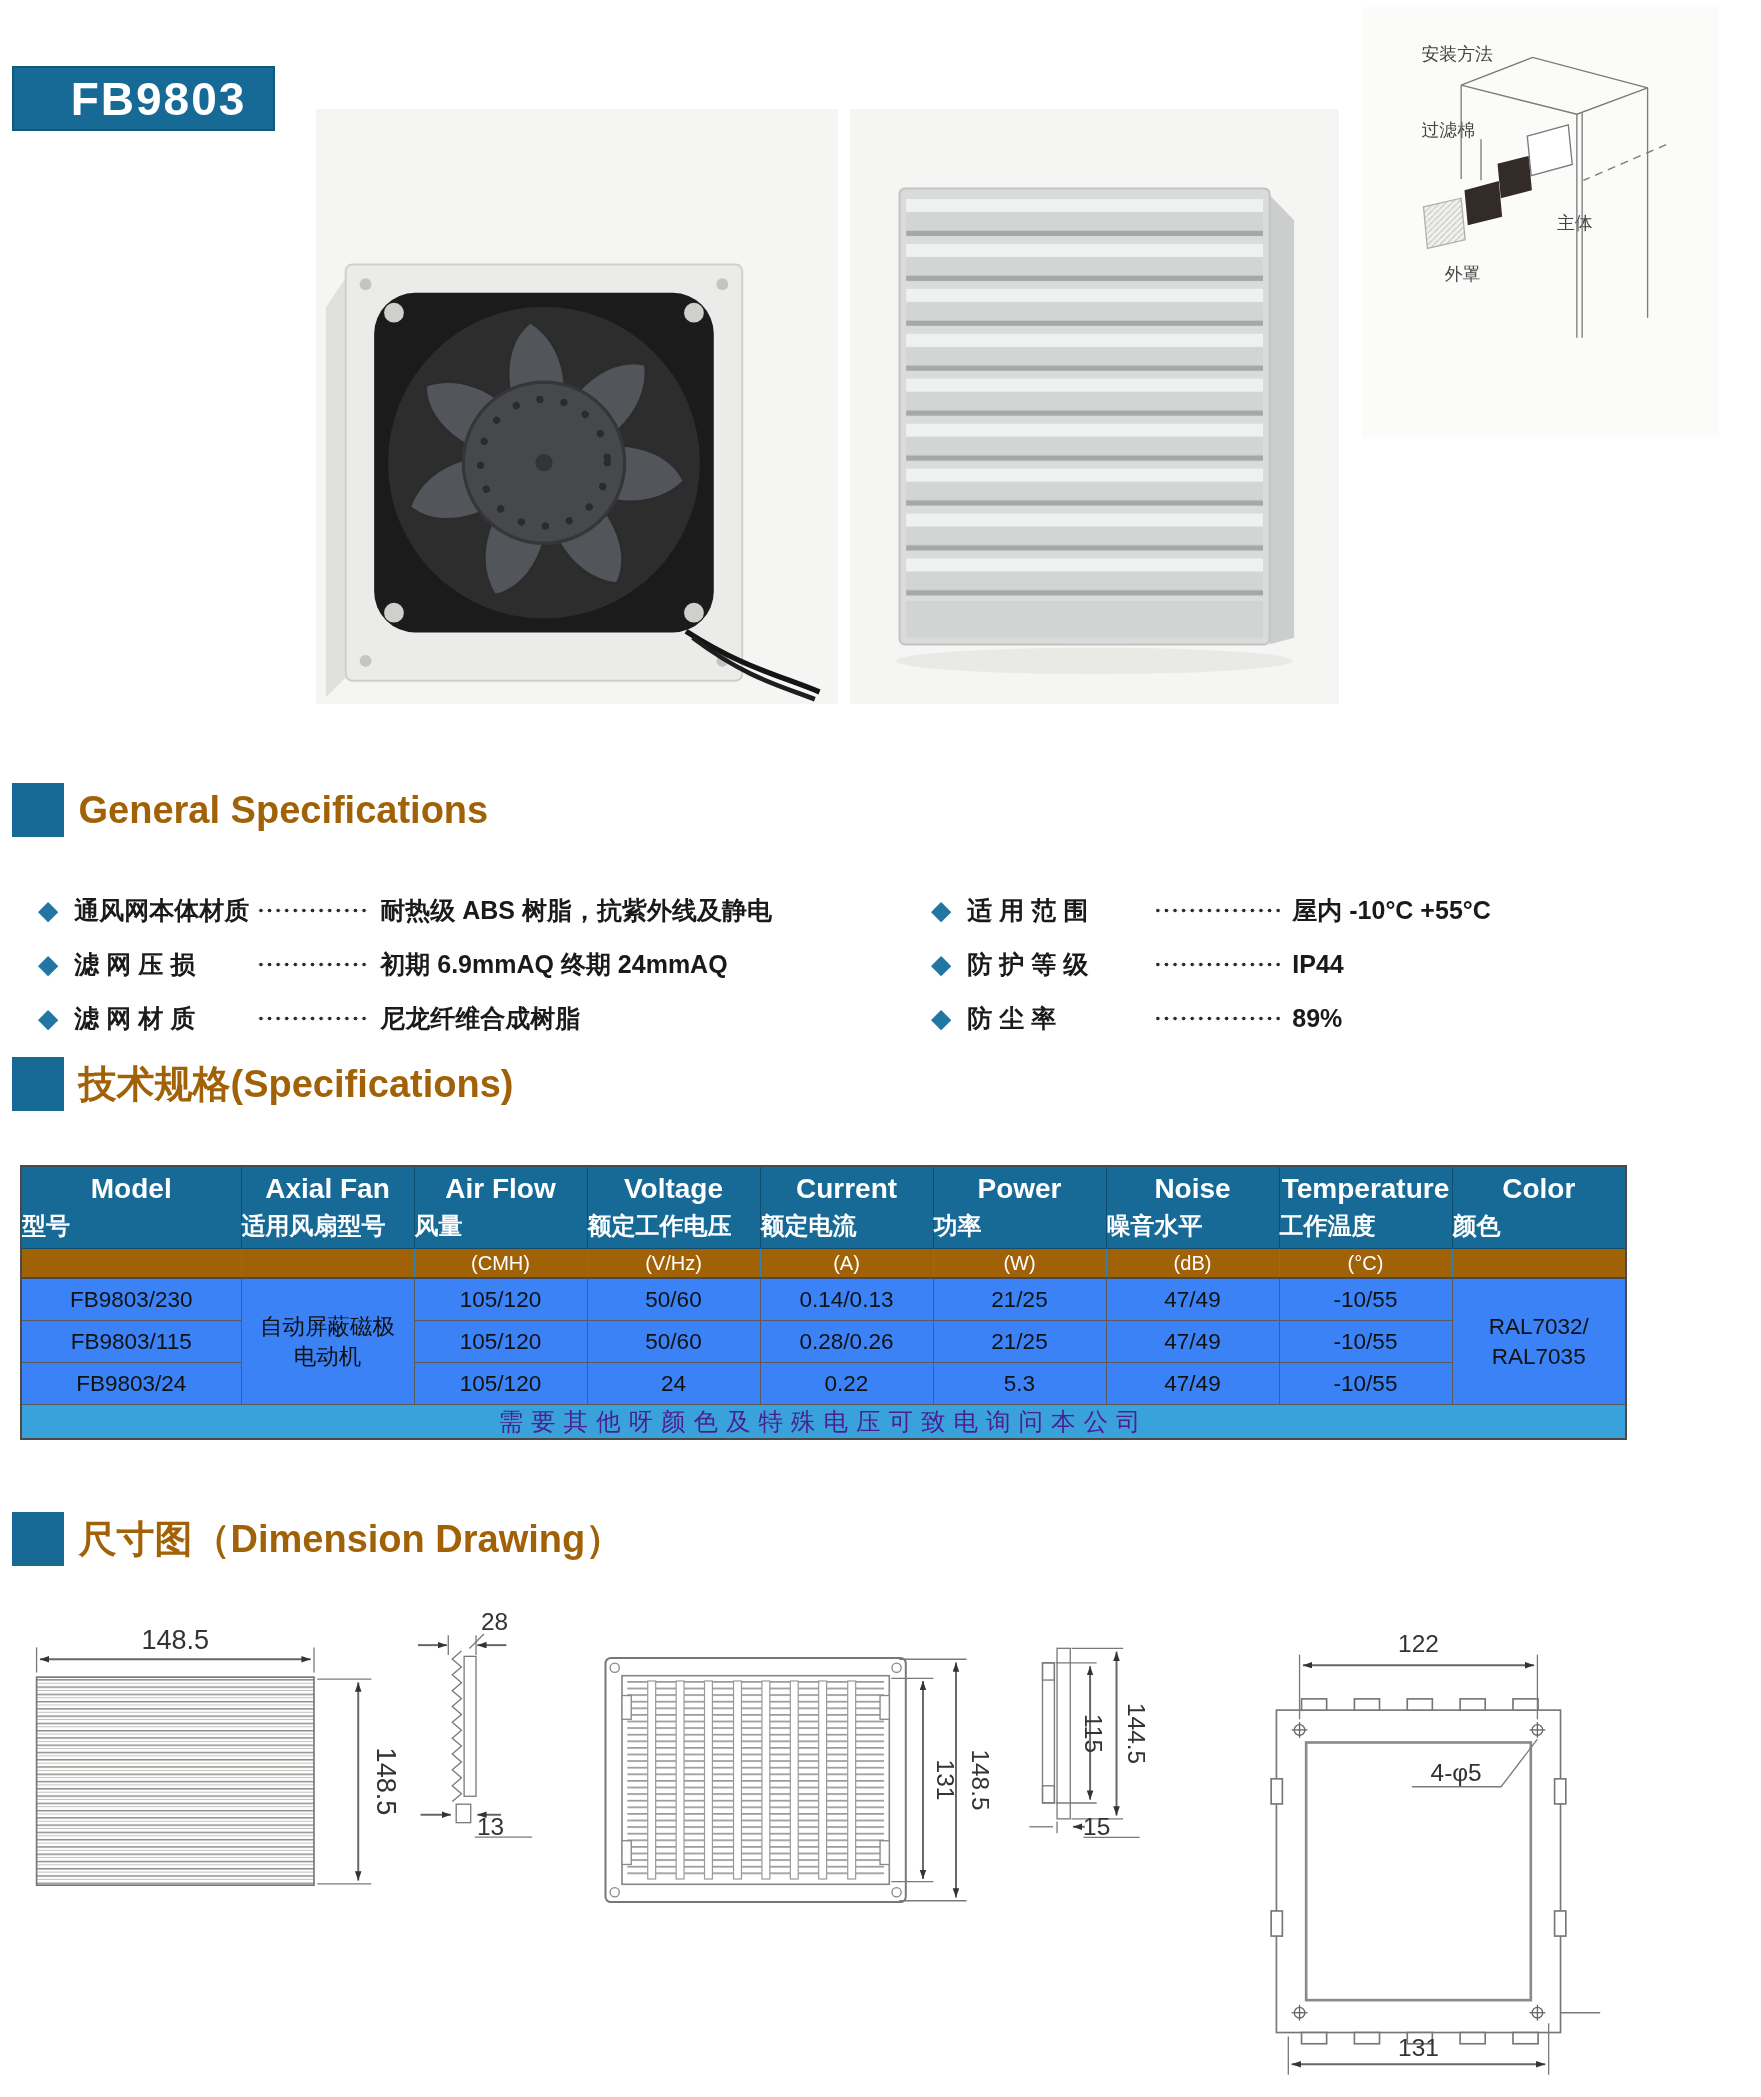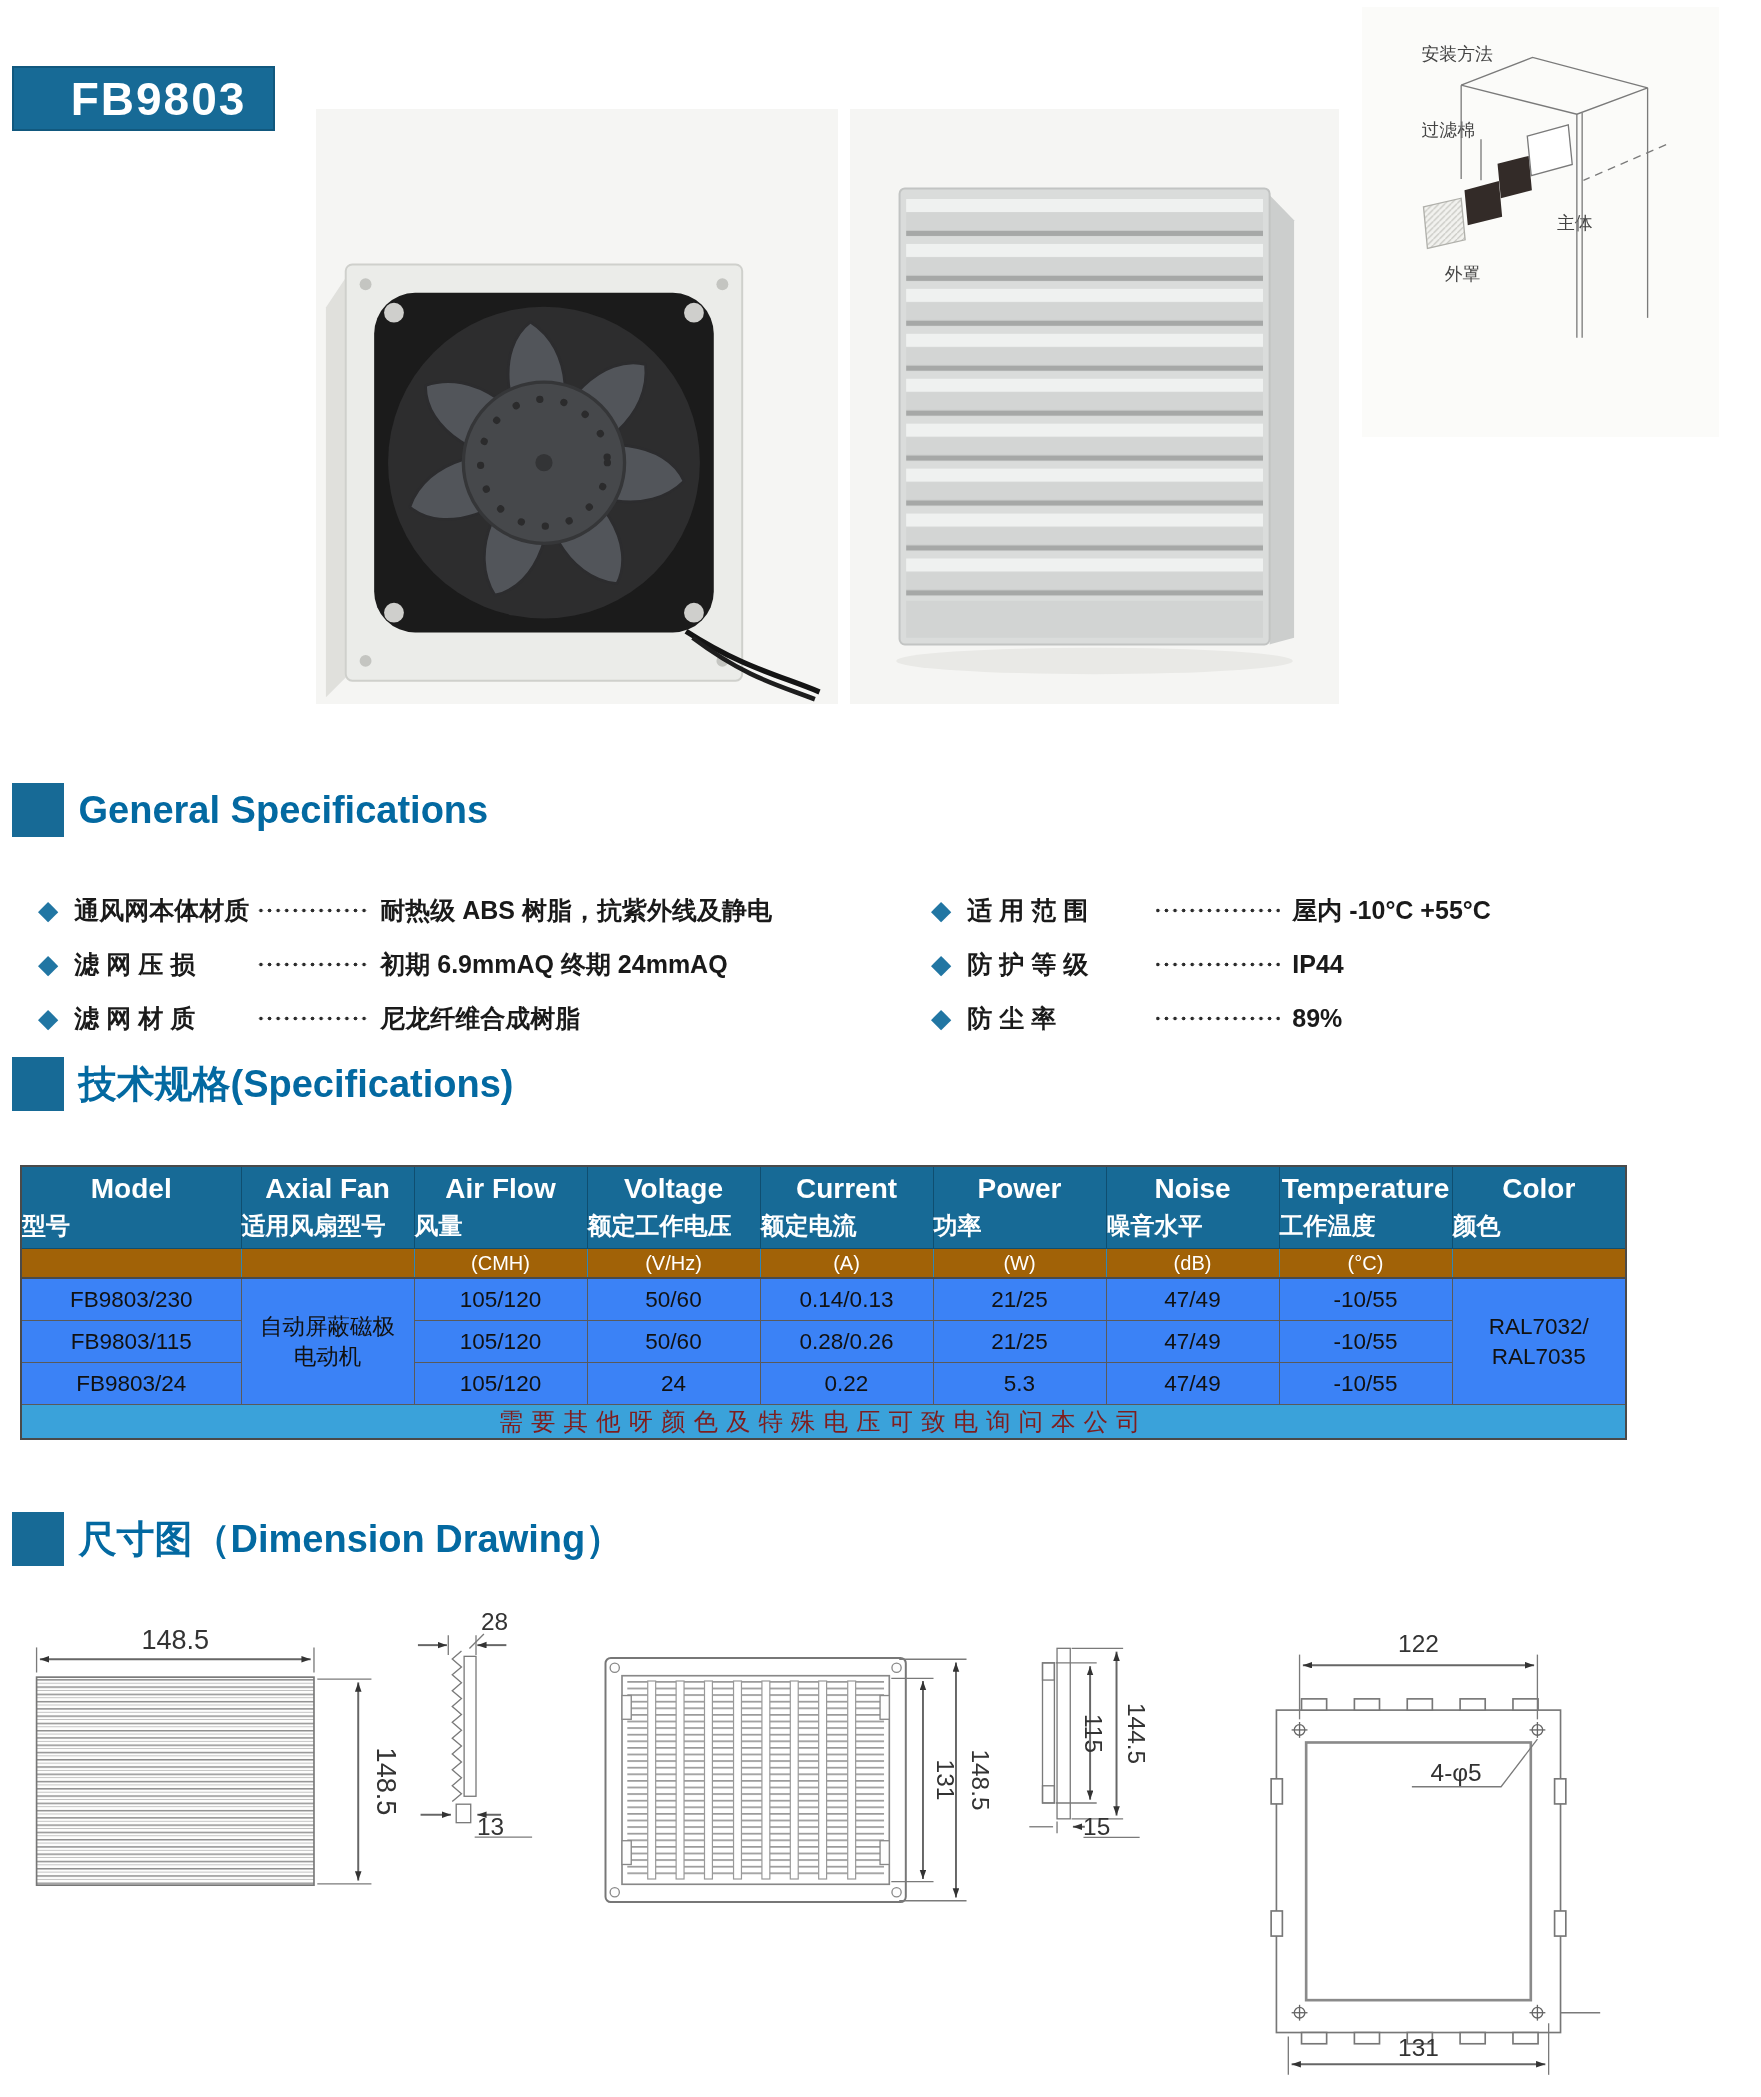--- a/index.html
+++ b/index.html
@@ -11,21 +11,21 @@
   .badge{left:12px;top:66px;width:263px;height:65px;background:#176a96;color:#fff;
          display:flex;align-items:center;padding-left:30px;box-sizing:border-box;
          font-size:46px;font-weight:bold;letter-spacing:2px;border:2px solid #11587e;justify-content:center;}
 
   
   .photo-bg{background:#f5f5f3;}
 
   
   .section-head{display:flex;align-items:center;gap:14.5px;}
   .section-head .sq{width:52px;height:54px;background:#176a96;flex:0 0 auto;}
-  .section-head .t{color:#0369a1;font-size:38px;font-weight:bold;white-space:nowrap;}
+  .section-head .t{color:#a16207;font-size:38px;font-weight:bold;white-space:nowrap;}
 
   
   .spec-col{top:883px;}
   .spec-col .spec-item{display:flex;align-items:center;height:54px;}
   .bullet{color:#2176a3;font-size:26.4px;margin-right:16px;line-height:1;}
   .spec-item .label{font-weight:bold;font-size:25px;white-space:nowrap;}
   .spec-item .leader{height:25px;background-image:radial-gradient(circle,#2b2b2b 1.7px,transparent 2.1px);
          background-size:8.6px 25px;background-position:center;background-repeat:repeat-x;}
   .spec-item .value{font-weight:bold;font-size:25px;margin-left:12px;white-space:nowrap;}
   .col-left{left:38px;}
@@ -38,21 +38,21 @@
   
   table.spec{left:20px;top:1165px;width:1602px;border-collapse:collapse;table-layout:fixed;
              position:absolute;border:2.6px solid #4a4a4a;}
   table.spec th,table.spec td{border:1.3px solid #5a5a5a;padding:0;}
   tr.hdr th{background:#176a96;color:#fff;height:81px;border-color:#0f4e70;vertical-align:middle;}
   tr.hdr .en{font-size:28px;font-weight:bold;text-align:center;}
   tr.hdr .zh{font-size:24px;font-weight:bold;text-align:left;margin-top:5.3px;}
   tr.units td{background:#a16207;color:#fff;font-size:20px;text-align:center;height:28px;border-color:#2e86b8;}
   tbody td{height:41px;text-align:center;font-size:22.5px;color:#111;background:#3b82f6;vertical-align:middle;}
   tbody tr:first-child td{border-top:2.6px solid #4a4a4a;}
-  tfoot td{background:#3aa2da;color:#7f1d1d;font-size:24.5px;height:32px;text-align:center;
+  tfoot td{background:#3aa2da;color:#4c1d95;font-size:24.5px;height:32px;text-align:center;
            letter-spacing:8px;border-top:2.6px solid #4a4a4a;border-color:#2e86b8;}
   .pre{white-space:pre-line;line-height:1.3;}
 
   
   svg{position:absolute;overflow:visible;}
   svg .dim{font-size:37px;fill:#333;}
   svg .dimbig{font-size:41px;fill:#333;}
   svg .lbl{font-size:27px;fill:#444;}
   svg .thin{stroke:#7a7a7a;stroke-width:2;fill:none;}
   svg .med{stroke:#666;stroke-width:3;fill:none;}

